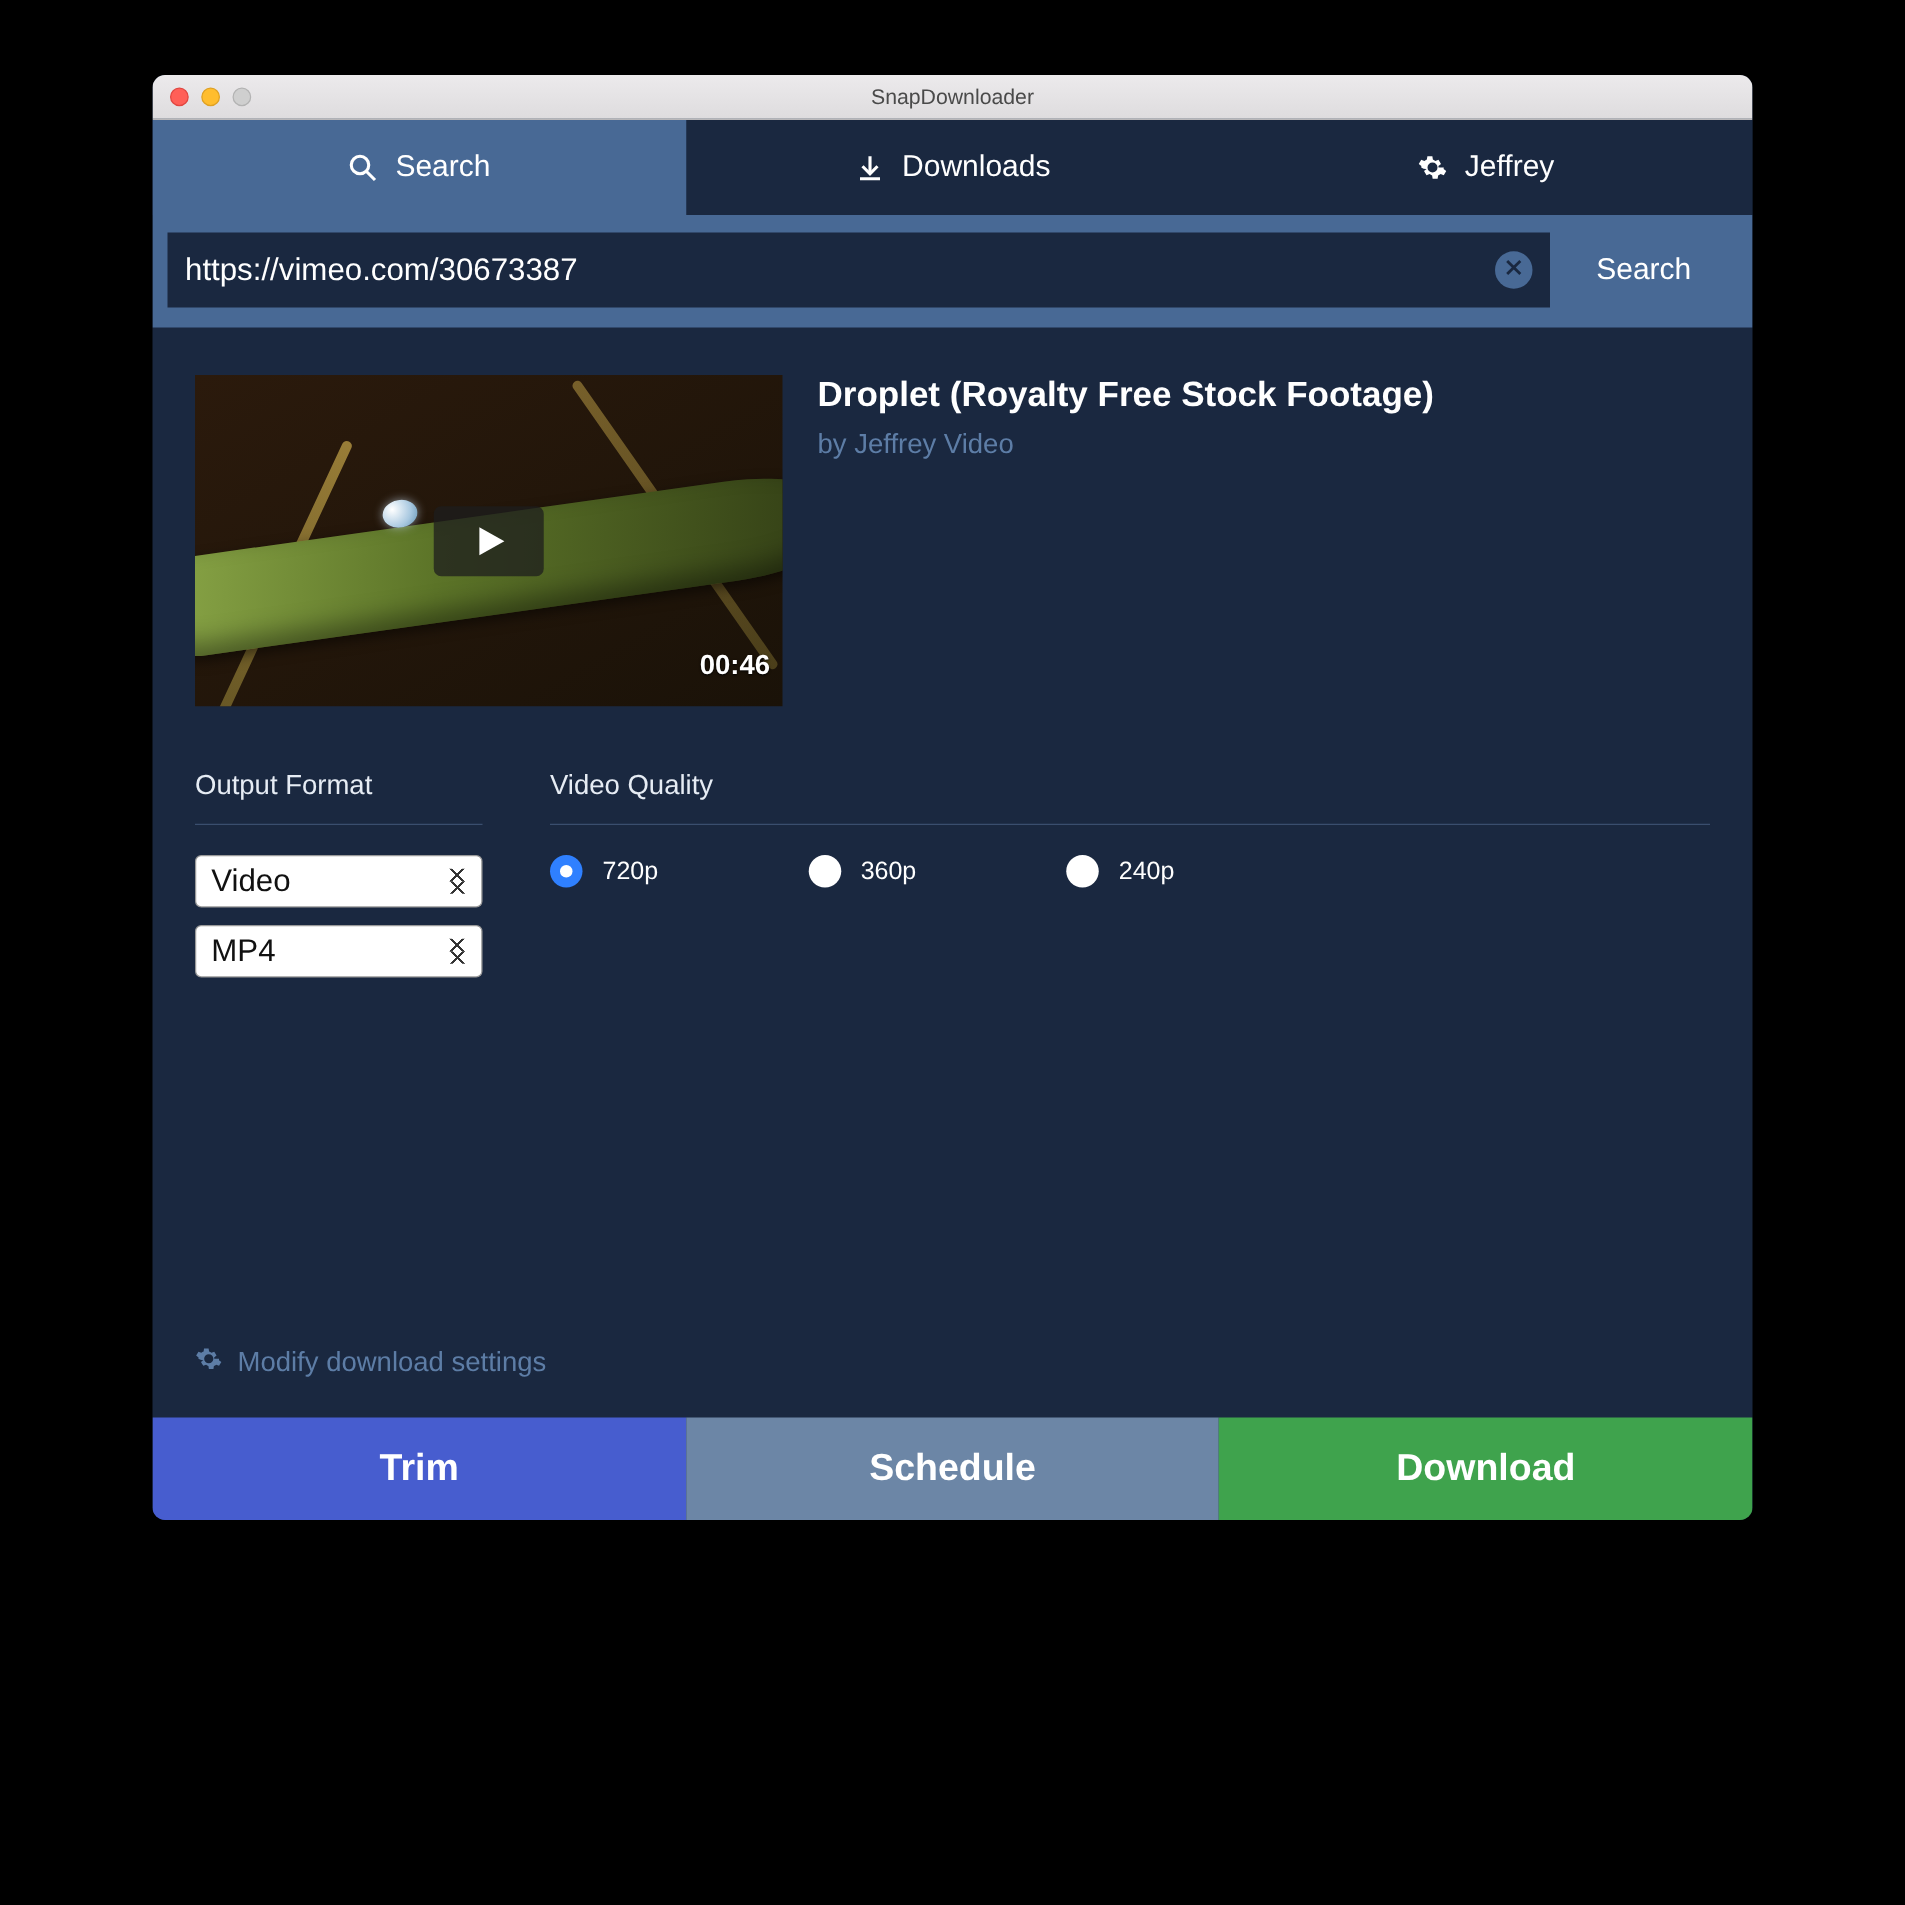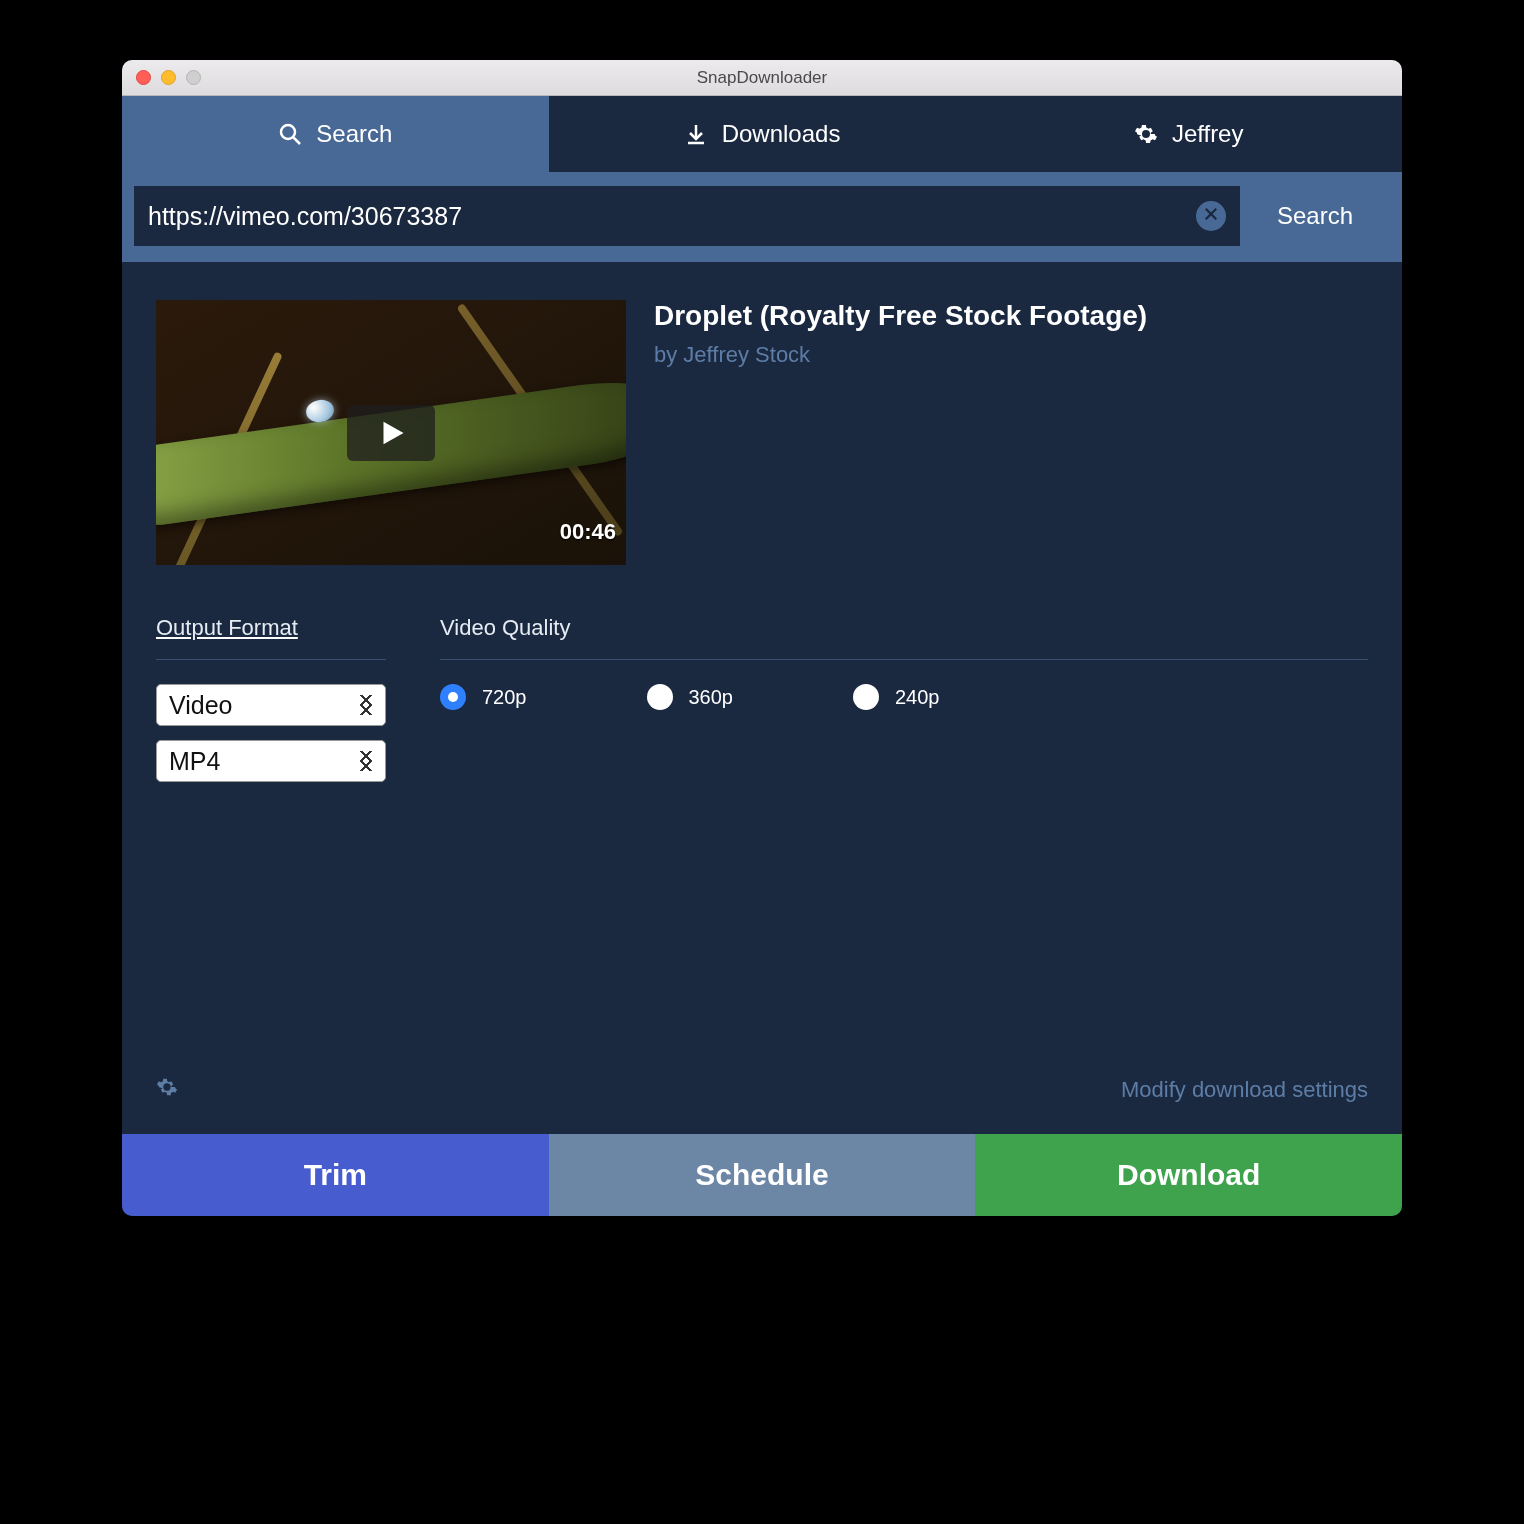--- a/index.html
+++ b/index.html
@@ -175,21 +175,21 @@
     margin-top: 50px;
   }
   .opt-col h3 {
     font-size: 22px;
     font-weight: 500;
     color: #e6ecf4;
     padding-bottom: 18px;
     border-bottom: 1px solid #3a4e6e;
     margin-bottom: 24px;
   }
-  .format-col { width: 230px; text-decoration: underline; }
+  .format-col { width: 230px; }
   .quality-col { flex: 1; }
   .select {
     width: 100%;
     height: 42px;
     background: #fff;
     border: 1px solid #999;
     border-radius: 5px;
     font-size: 25px;
     padding: 0 12px;
     color: #111;
@@ -232,21 +232,21 @@
   }
   .radio.selected .dot { background: #2f80ff; }
   .radio.selected .dot::after {
     content:"";
     width: 10px; height: 10px; border-radius:50%;
     background: #fff;
   }
   .modify-row {
     margin-top: 280px;
     display: flex;
-    justify-content: space-between;
+    justify-content: flex-start;
     align-items: center;
     gap: 12px;
     color: #5d7da6;
     font-size: 22px;
     padding-bottom: 30px;
     cursor: pointer;
   }
   .footer-btns {
     display: flex;
     height: 82px;
@@ -337,21 +337,21 @@
         <div class="play">
           <svg viewBox="0 0 24 24" width="30" height="30" fill="currentColor">
               <polygon points="6,3 22,12 6,21"></polygon>
             </svg>
         </div>
         <div class="duration">00:46</div>
       </div>
       <div class="video-meta">
         <div class="vtitle">Droplet (Royalty Free Stock Footage)</div>
         <div class="vauthor">
-          <span>by </span><span>Jeffrey Stock</span>
+          <span>by </span><span>Jeffrey Video</span>
         </div>
       </div>
     </div>
 
     <div class="options-row">
       <div class="opt-col format-col">
         <h3>Output Format</h3>
         <div class="select">
           <span>Video</span>
         </div>

